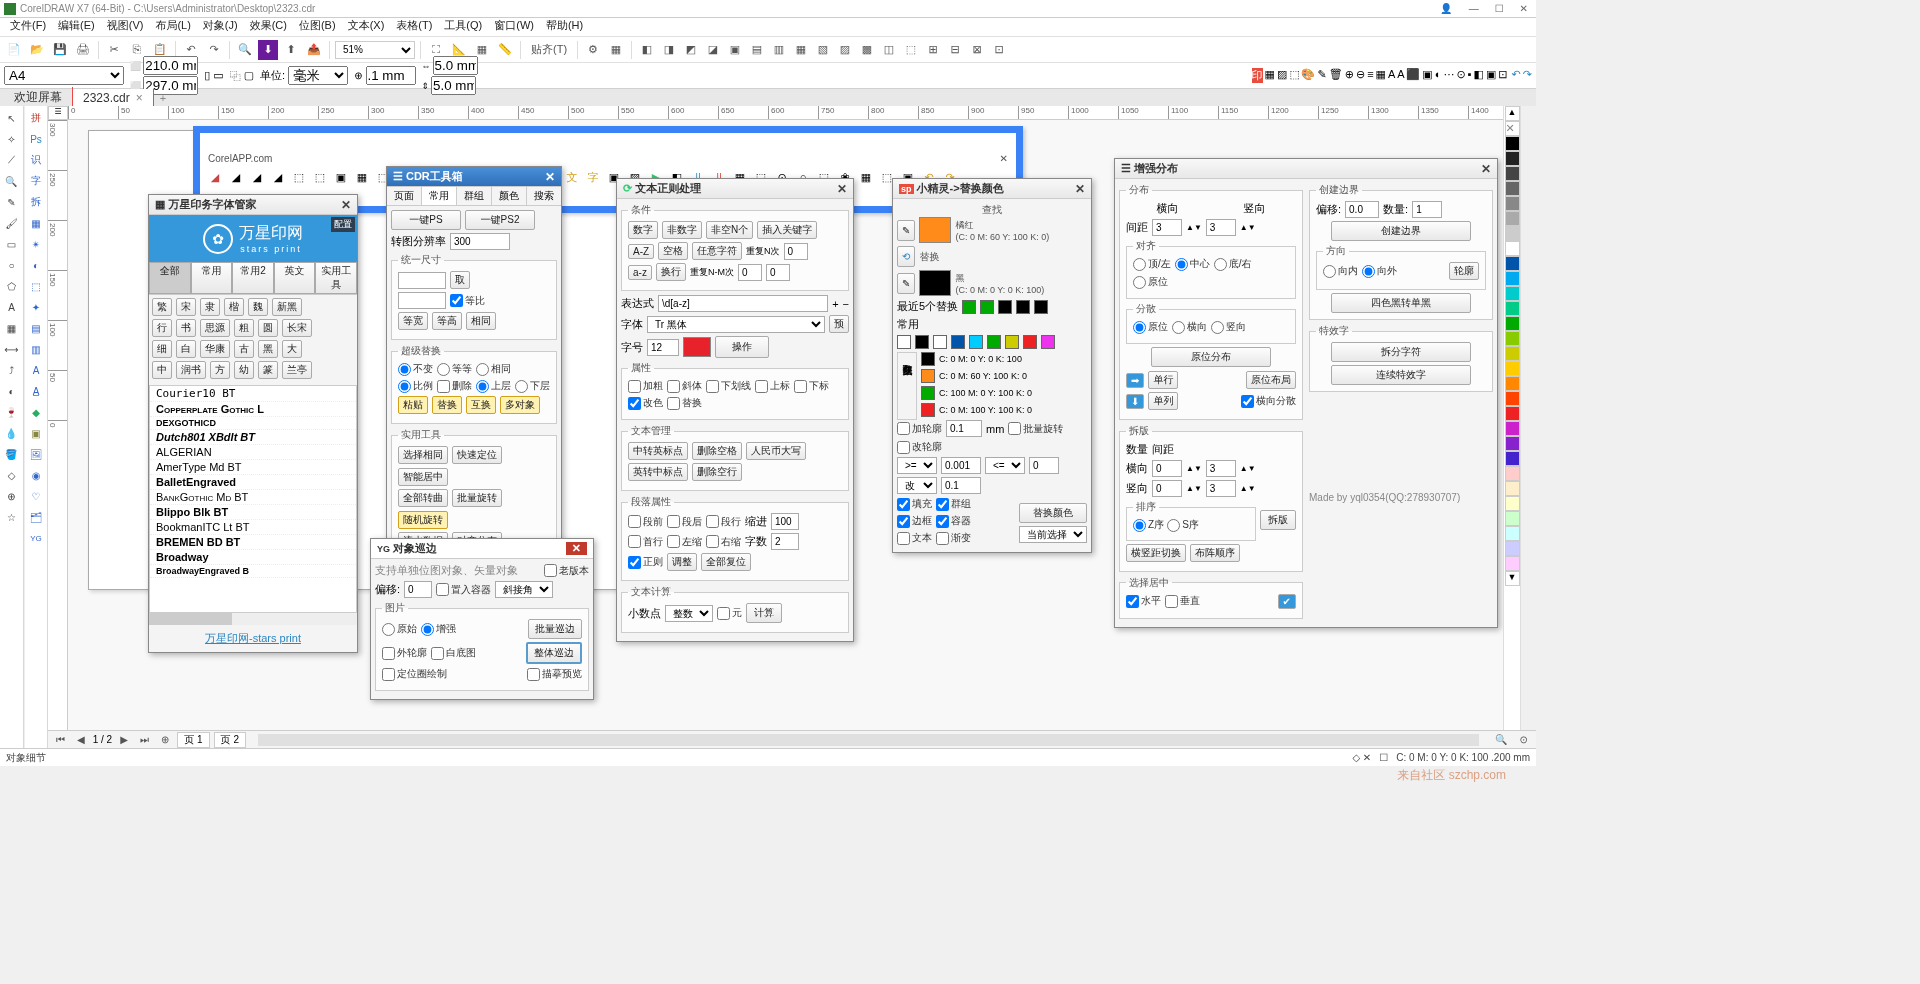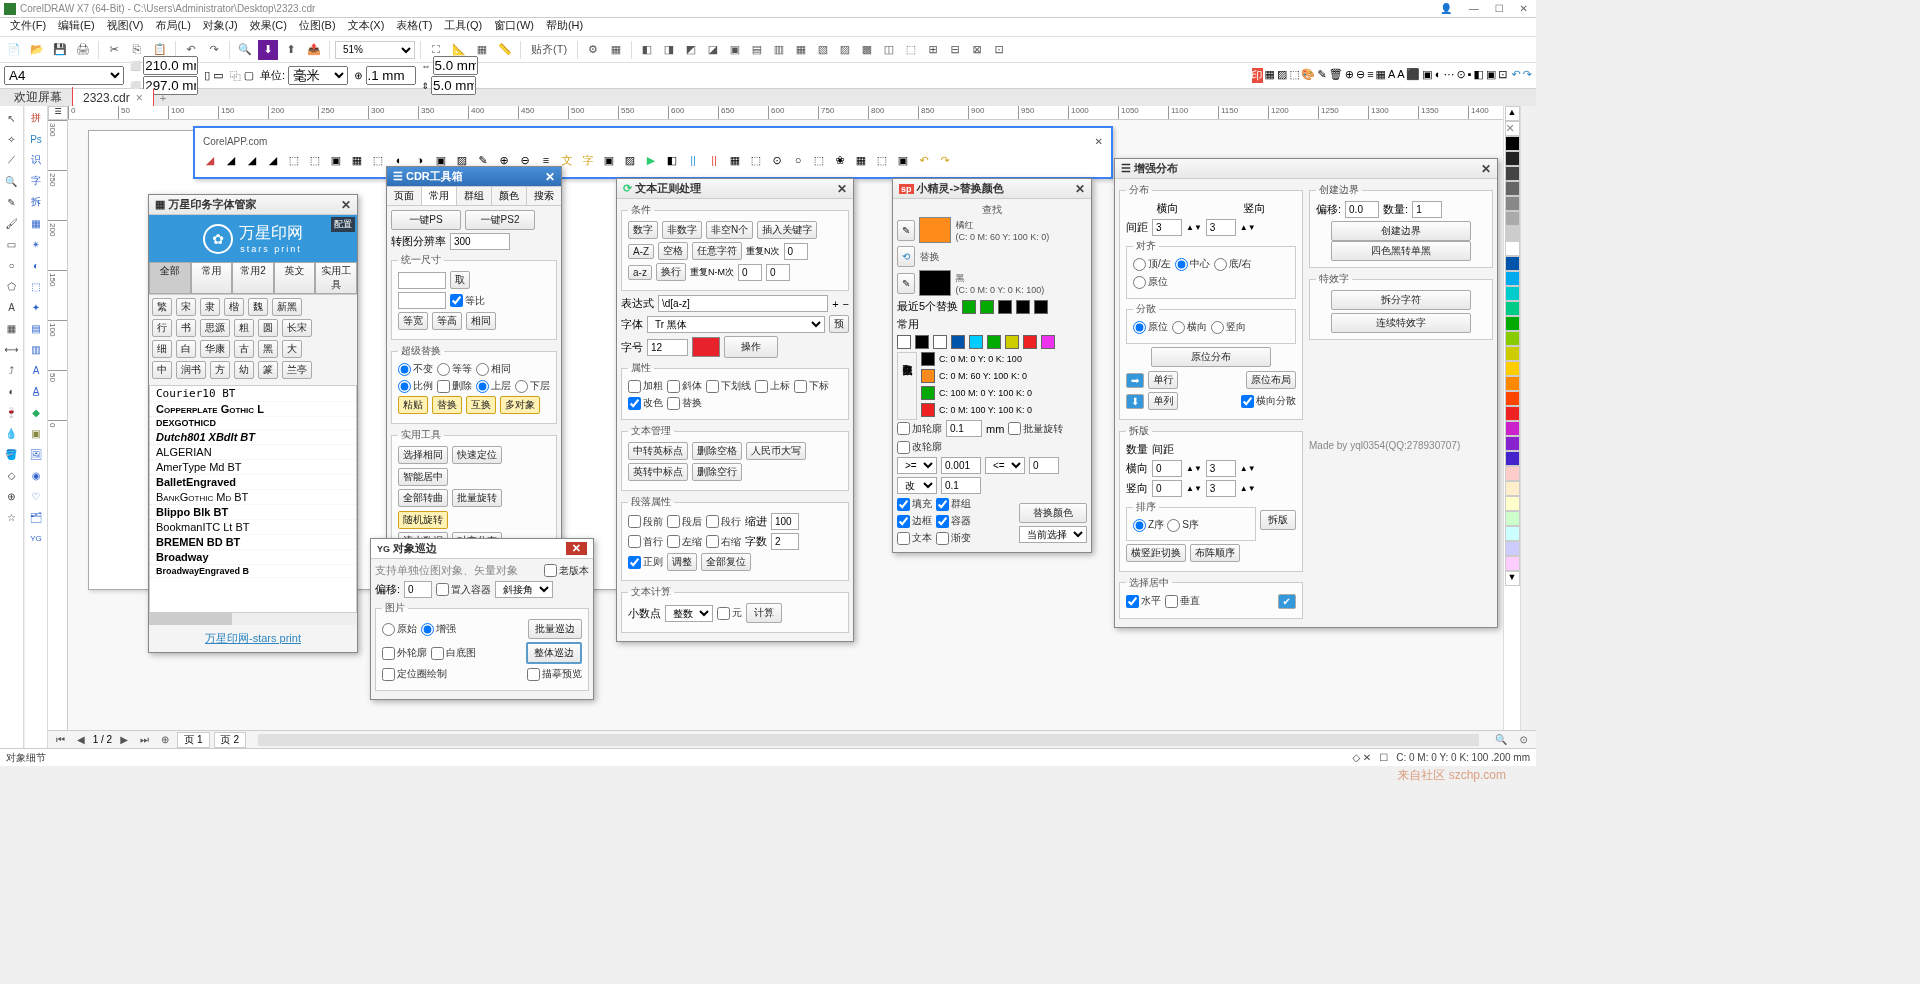--- a/index.html
+++ b/index.html
@@ -46,21 +46,21 @@
 .btn.small{min-width:auto;padding:1px 4px}
 .btn.highlight{background:#fff2b3;border-color:#d4a017}
 .input2{border:1px solid #aaa;height:17px;font-size:10px;padding:0 3px;background:#fff}
 fieldset{border:1px solid #ccc;padding:4px 6px 6px;margin-bottom:4px;background:#fcfcfc}
 fieldset legend{font-size:10px;color:#555;padding:0 3px}
 label{font-size:10px;color:#333;display:inline-flex;align-items:center;gap:2px}
 input[type=checkbox],input[type=radio]{margin:0}
 .row{display:flex;align-items:center;gap:4px;margin-bottom:3px;flex-wrap:wrap}
 
 
-.corelapp{position:absolute;top:20px;left:145px;background:#fff;border:2px solid #3b82f6;box-shadow:2px 2px 4px rgba(0,0,0,0.2);padding:6px 4px;width:920px}
+.corelapp{position:absolute;top:20px;left:145px;background:#fff;border:7px solid #3b82f6;box-shadow:2px 2px 4px rgba(0,0,0,0.2);padding:18px 4px;width:830px}
 .corelapp .head{font-size:10px;color:#555;padding:2px 4px;display:flex}
 .corelapp .head .pclose{margin-left:auto;cursor:pointer}
 .corelapp .tbar{display:flex;gap:3px;padding:2px;align-items:center;flex-wrap:nowrap}
 .corelapp .tbar .ic{width:18px;height:18px;display:flex;align-items:center;justify-content:center;font-size:11px;cursor:pointer}
 
 .pagenav{position:absolute;bottom:0;left:0;right:0;height:18px;background:#f4f4f4;border-top:1px solid #ccc;display:flex;align-items:center;font-size:10px;padding:0 4px;gap:4px}
 .pagenav .navbtn{padding:0 4px;cursor:pointer;color:#555}
 .pagenav .ptab{background:#fff;border:1px solid #ccc;padding:0 6px}
 
 .statusbar{height:18px;background:#fff;border-top:1px solid #ccc;display:flex;align-items:center;padding:0 6px;font-size:10px;color:#444}
@@ -645,21 +645,21 @@
             <span style="cursor:pointer">+</span>
             <span style="cursor:pointer">−</span>
           </div>
         <div class="row">
             <span>字体</span>
             <select class="input2" style="flex:1"><option>Tr 黑体</option></select>
             <span class="btn small">预</span>
           </div>
         <div class="row">
             <span>字号</span>
-            <input class="input2" style="width: 41px;" value="12">
+            <input class="input2" style="width: 32px;" value="12">
             <div class="colorbox" style="background:#e8222a"></div>
             <span class="btn" style="padding:3px 16px">操作</span>
           </div>
         <fieldset>
             <legend>属性</legend>
           <div class="row">
               <label>
                 <input type="checkbox" style="">
                 <span>加粗</span>
               </label>
@@ -1020,20 +1020,34 @@
         <div style="flex:1">
           <fieldset>
               <legend>创建边界</legend>
             <div class="row">
                 <span>偏移:</span>
                 <input class="input2" style="width: 34px;" value="0.0">
                 <span>数量:</span>
                 <input class="input2" style="width: 30px;" value="1">
               </div>
             <div style="text-align:center"><span class="btn" style="width:140px">创建边界</span></div>
+            <fieldset style="margin:3px 0">
+                <legend>方向</legend>
+              <div class="row">
+                  <label>
+                    <input type="radio" name="dir" style="">
+                    <span>向内</span>
+                  </label>
+                  <label>
+                    <input type="radio" name="dir" checked="" style="">
+                    <span>向外</span>
+                  </label>
+                  <span class="btn small" style="margin-left:auto">轮廓</span>
+                </div>
+            </fieldset>
             <div style="text-align:center"><span class="btn" style="width:140px">四色黑转单黑</span></div>
           </fieldset>
           <fieldset>
               <legend>特效字</legend>
             <div style="text-align:center"><span class="btn" style="width:140px;margin-bottom:3px">拆分字符</span></div>
             <div style="text-align:center"><span class="btn" style="width:140px">连续特效字</span></div>
           </fieldset>
           <div style="text-align:left;color:#888;font-size:10px;margin-top:100px">Made by yql0354(QQ:278930707)</div>
         </div>
       </div>

